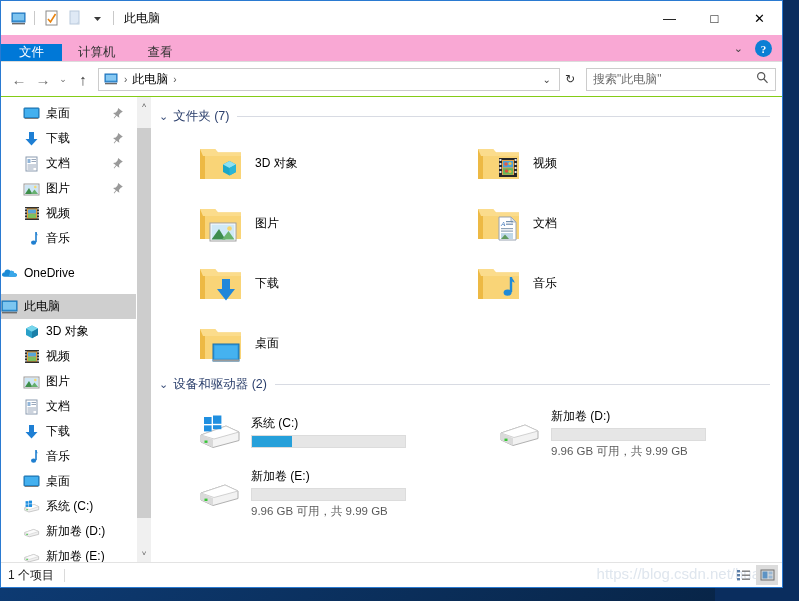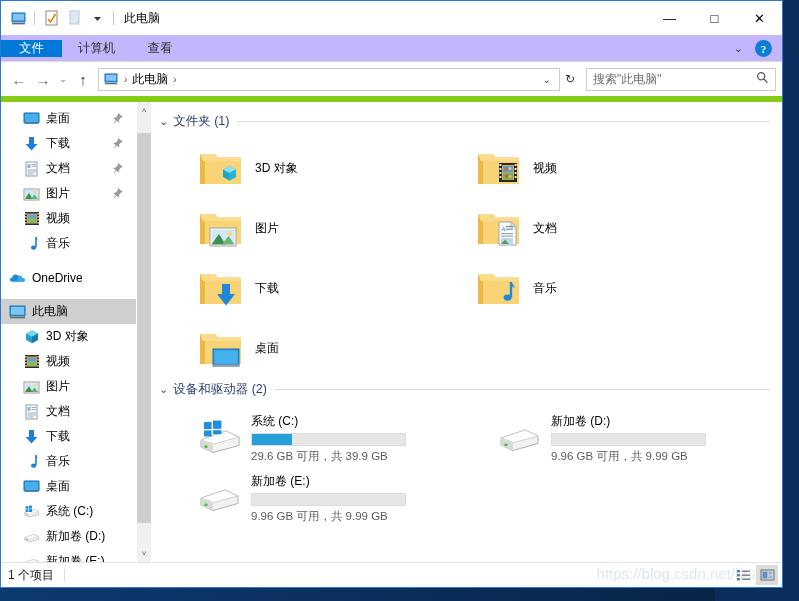--- a/index.html
+++ b/index.html
@@ -42,23 +42,23 @@
   }
   .wincontrols { position: absolute; right: 0; top: 0; display: flex; height: 34px; }
   .wc {
     width: 45px; height: 34px;
     display: flex; align-items: center; justify-content: center;
     font-size: 13px; color: #000;
   }
   
   #ribbon {
     height: 27px; min-height: 27px;
-    display: flex; align-items: center;
+    display: flex; align-items: flex-end;
     border-bottom: 1px solid #dcdcdc;
-    background: #c4b5fd;
+    background: #f9a8d4;
     position: relative;
     font-family: Liberation Serif, serif;
   }
   .rtab {
     display: flex; align-items: center; justify-content: center;
     padding: 0 16px; font-size: 12.5px; color: #333;
     white-space: nowrap;
   }
   .rtab.file { background: #0078d7; color: #fff; padding: 0 18px; }
   .ribbon-right { position: absolute; right: 4px; top: 0; height: 27px;
@@ -102,34 +102,33 @@
   .searchbox {
     width: 190px; height: 23px;
     border: 1px solid #cccccc;
     margin-left: 6px;
     display: flex; align-items: center;
     padding: 0 6px;
     background: #fff;
   }
   .search-ph { flex: 1; font-size: 12px; color: #6e6e6e; white-space: nowrap; }
   
-  #body { flex: 1; display: flex; min-height: 0; border-top: 6px solid #84cc16; }
+  #body { flex: 1; display: flex; min-height: 0; border-top: 1px solid #84cc16; }
   
   #navpane {
     width: 135px; min-width: 135px;
     background: #ffffff;
     overflow: hidden;
     position: relative;
     padding-top: 4px;
   }
   .navitem {
     height: 25px;
     display: flex; align-items: center;
     font-size: 12px; color: #000;
-    padding-left: 8px;
     position: relative;
     white-space: nowrap;
   }
   .navitem.indent1 { padding-left: 22px; }
   .navitem.selected { background: #cfcfcf; }
   .navitem .ni-icon {
     width: 17px; height: 17px; margin-right: 6px;
     display: flex; align-items: center; justify-content: center;
     flex: 0 0 17px;
   }
@@ -529,21 +528,21 @@
       <div class="sb-arrow">˄</div>
       <div class="sb-track">
         <div class="sb-thumb" style="top:14px;height:390px;"></div>
       </div>
       <div class="sb-arrow">˅</div>
     </div>
 
     <div id="content">
           <div class="grouphdr">
             <span class="gh-chev">⌄</span>
-            <span class="gh-label">文件夹 (1)</span>
+            <span class="gh-label">文件夹 (7)</span>
             <span class="gh-line"></span>
           </div>
           <div class="tilegrid">
             <div class="tile">
               <span class="t-icon">
                 <svg width="48" height="48" viewBox="0 0 48 48">
                   <path d="M3 10 L18 10 L21 13.5 L44 13.5 L44 40 L3 40 Z" fill="#f7c95c"></path>
                   <path d="M3 10 L18 10 L21 13.5 L44 13.5 L44 17 L3 17 Z" fill="#fbdc8c"></path>
                   <path d="M8 17 L44 17 L44 40 L8 40 Z" fill="#f9d477"></path>
                   <path d="M3 10 L3 40 L8 40 L8 17 L6 17 Z" fill="#edb944"></path>
@@ -677,21 +676,20 @@
                   <rect x="18" y="2.5" width="8.4" height="8.3" fill="#1f8fe0"></rect>
                   <rect x="9" y="12.4" width="7.6" height="6" fill="#1f8fe0"></rect>
                   <rect x="18" y="12.2" width="8.4" height="4" fill="#1f8fe0"></rect>
                 </svg>
               </span>
               <span class="d-info">
                 <span class="d-name">系统 (C:)</span>
                 <span class="d-bar">
                   <span class="d-fill" style="width:26%"></span>
                 </span>
-                <span class="d-sub">29.6 GB 可用，共 39.9 GB</span>
               </span>
             </div>
             <div class="drivetile">
               <span class="d-icon">
                 <svg width="48" height="34" viewBox="0 0 48 34">
                   <path d="M6 17 L30 9 L43 15 L43 22.5 L18 29.5 L6 24 Z" fill="#f2f2f2" stroke="#b0b0b0" stroke-width="1"></path>
                   <path d="M6 17 L30 9 L43 15 L19 21.5 Z" fill="#ffffff" stroke="#c6c6c6" stroke-width="0.8"></path>
                   <path d="M6 17 L6 24 L18 29.5 L18 22.2 Z" fill="#dadada"></path>
                   <rect x="9.5" y="22.6" width="3" height="2.4" fill="#36c636"></rect>
                 </svg>

